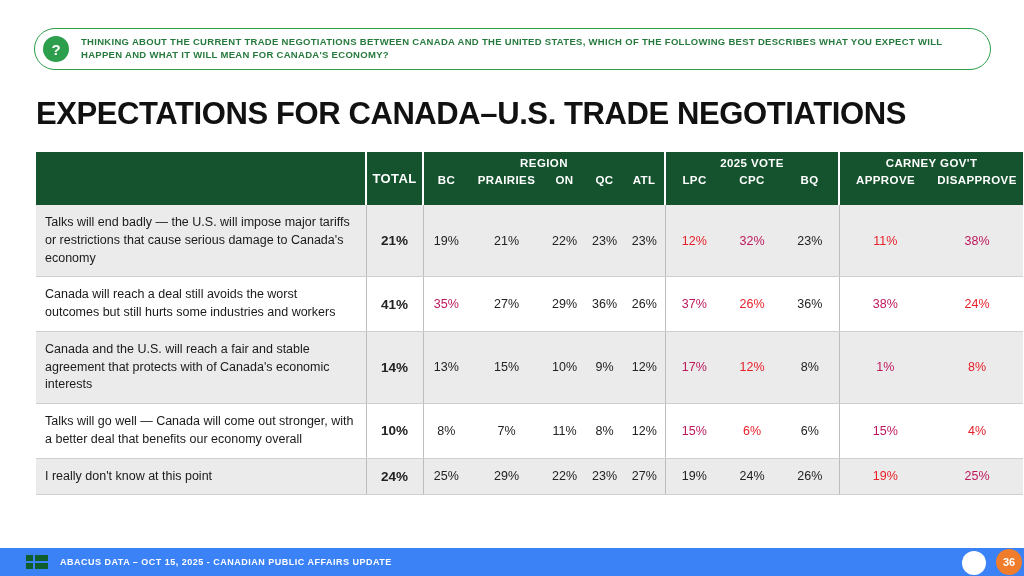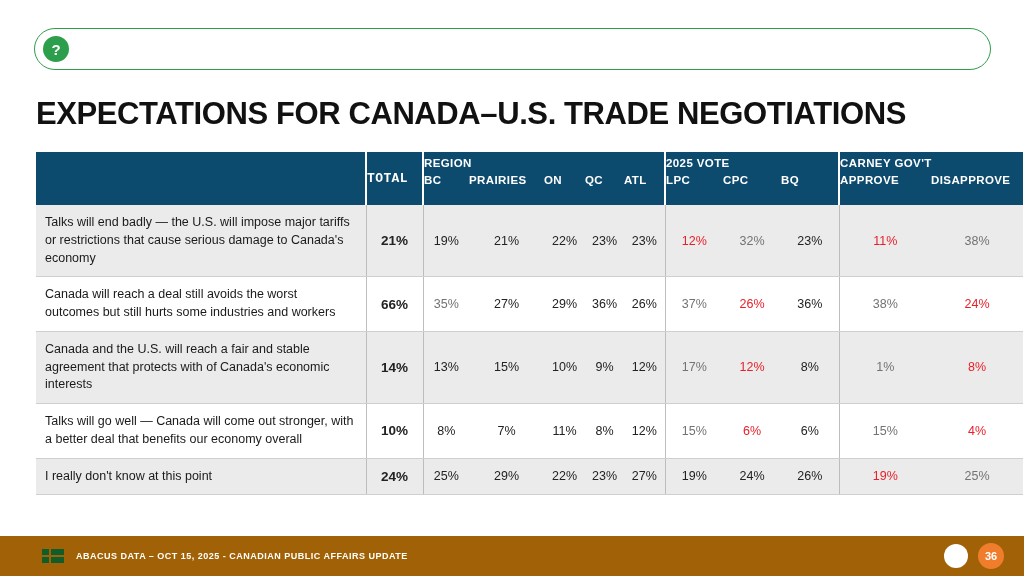--- a/index.html
+++ b/index.html
@@ -64,34 +64,33 @@
     width:962px;
     border-collapse:collapse;
     table-layout:fixed;
   }
   table.data th, table.data td {
     padding:0;
     vertical-align:middle;
   }
 
   thead th {
-    background:#0c4a6e;
+    background:#14532d;
     color:#ffffff;
     font-size:11.5px;
     font-weight:bold;
     letter-spacing:0.4px;
-    text-align:left;
+    text-align:center;
     text-transform:uppercase;
     height:22px;
   }
   thead tr.group-row th { height:22px; }
   thead tr.sub-row th { height:24px; padding-bottom:19px; }
   thead th.total-cell {
     font-size:13px;
-    font-family:Liberation Mono, monospace;
   }
   .sep-left { border-left:2px solid #ffffff; }
 
   tbody td {
     font-size:12.5px;
     color:#222222;
     text-align:center;
     border-bottom:1px solid #cfcfcf;
   }
   tbody tr.alt td { background:#ebebeb;margin-top:8px; }
@@ -103,32 +102,31 @@
     padding:9px 12px 9px 9px;
     color:#1a1a1a;
     border-right:1px solid #bdbdbd;
   }
   tbody td.total {
     font-weight:bold;
     font-size:13.5px;
     border-right:1px solid #bdbdbd;
   }
   tbody td.g-end { border-right:1px solid #bdbdbd; }
-  .pos { color:#737373; }
+  .pos { color:#be185d; }
   .neg { color:#e8202a; }
 
   
   .footer {
     position:absolute;
     left:0; bottom:0;
-    width:1024px; height:40px;
-    background:#a16207;
-    display:flex;
-    align-items:center;
-    padding-left:16px;
+    width:1024px; height:28px;
+    background:#3b82f6;
+    display:flex;
+    align-items:center;
   }
   .footer-logo {
     margin-left:26px;
     width:22px; height:16px;
     position:relative;
     flex:0 0 auto;
   }
   .footer-logo i {
     position:absolute;
     background:#0f5d2a;
@@ -142,23 +140,23 @@
     margin-left:12px;
     color:#ffffff;
     font-size:9px;
     font-weight:bold;
     letter-spacing:0.5px;
     text-transform:uppercase;
   }
   .footer-right {
     margin-left:auto;
     display:flex;
-    align-items:center;
+    align-items:flex-end;
     gap:10px;
-    margin-right:20px;
+    margin-right:2px;
   }
   .badge-circle {
     width:24px; height:24px;
     border-radius:50%;
     background:#ffffff;
     color:#2d9e4b;
     font-size:8px;
     font-weight:bold;
     display:flex;
     align-items:center;
@@ -174,20 +172,21 @@
     display:flex;
     align-items:center;
     justify-content:center;
   }
 </style>
 </head>
 <body>
 
 <div class="question-bar">
   <div class="q-mark">?</div>
+  <div class="q-text">THINKING ABOUT THE CURRENT TRADE NEGOTIATIONS BETWEEN CANADA AND THE UNITED STATES, WHICH OF THE FOLLOWING BEST DESCRIBES WHAT YOU EXPECT WILL HAPPEN AND WHAT IT WILL MEAN FOR CANADA'S ECONOMY?</div>
 </div>
 
 <div class="page-title">EXPECTATIONS FOR CANADA–U.S. TRADE NEGOTIATIONS</div>
 
 <table class="data">
   <colgroup>
     <col style="width:330px">
     <col style="width:57px">
     <col style="width:46px">
     <col style="width:75px">
@@ -232,21 +231,21 @@
         <td class="">23%</td>
         <td class="g-end">23%</td>
         <td class="neg">12%</td>
         <td class="pos">32%</td>
         <td class="g-end">23%</td>
         <td class="neg">11%</td>
         <td class="pos">38%</td>
       </tr>
       <tr class="plain">
         <td class="statement">Canada will reach a deal still avoids the worst outcomes but still hurts some industries and workers</td>
-        <td class="total">66%</td>
+        <td class="total">41%</td>
         <td class="pos">35%</td>
         <td class="">27%</td>
         <td class="">29%</td>
         <td class="">36%</td>
         <td class="g-end">26%</td>
         <td class="pos">37%</td>
         <td class="neg">26%</td>
         <td class="g-end">36%</td>
         <td class="pos">38%</td>
         <td class="neg">24%</td>

